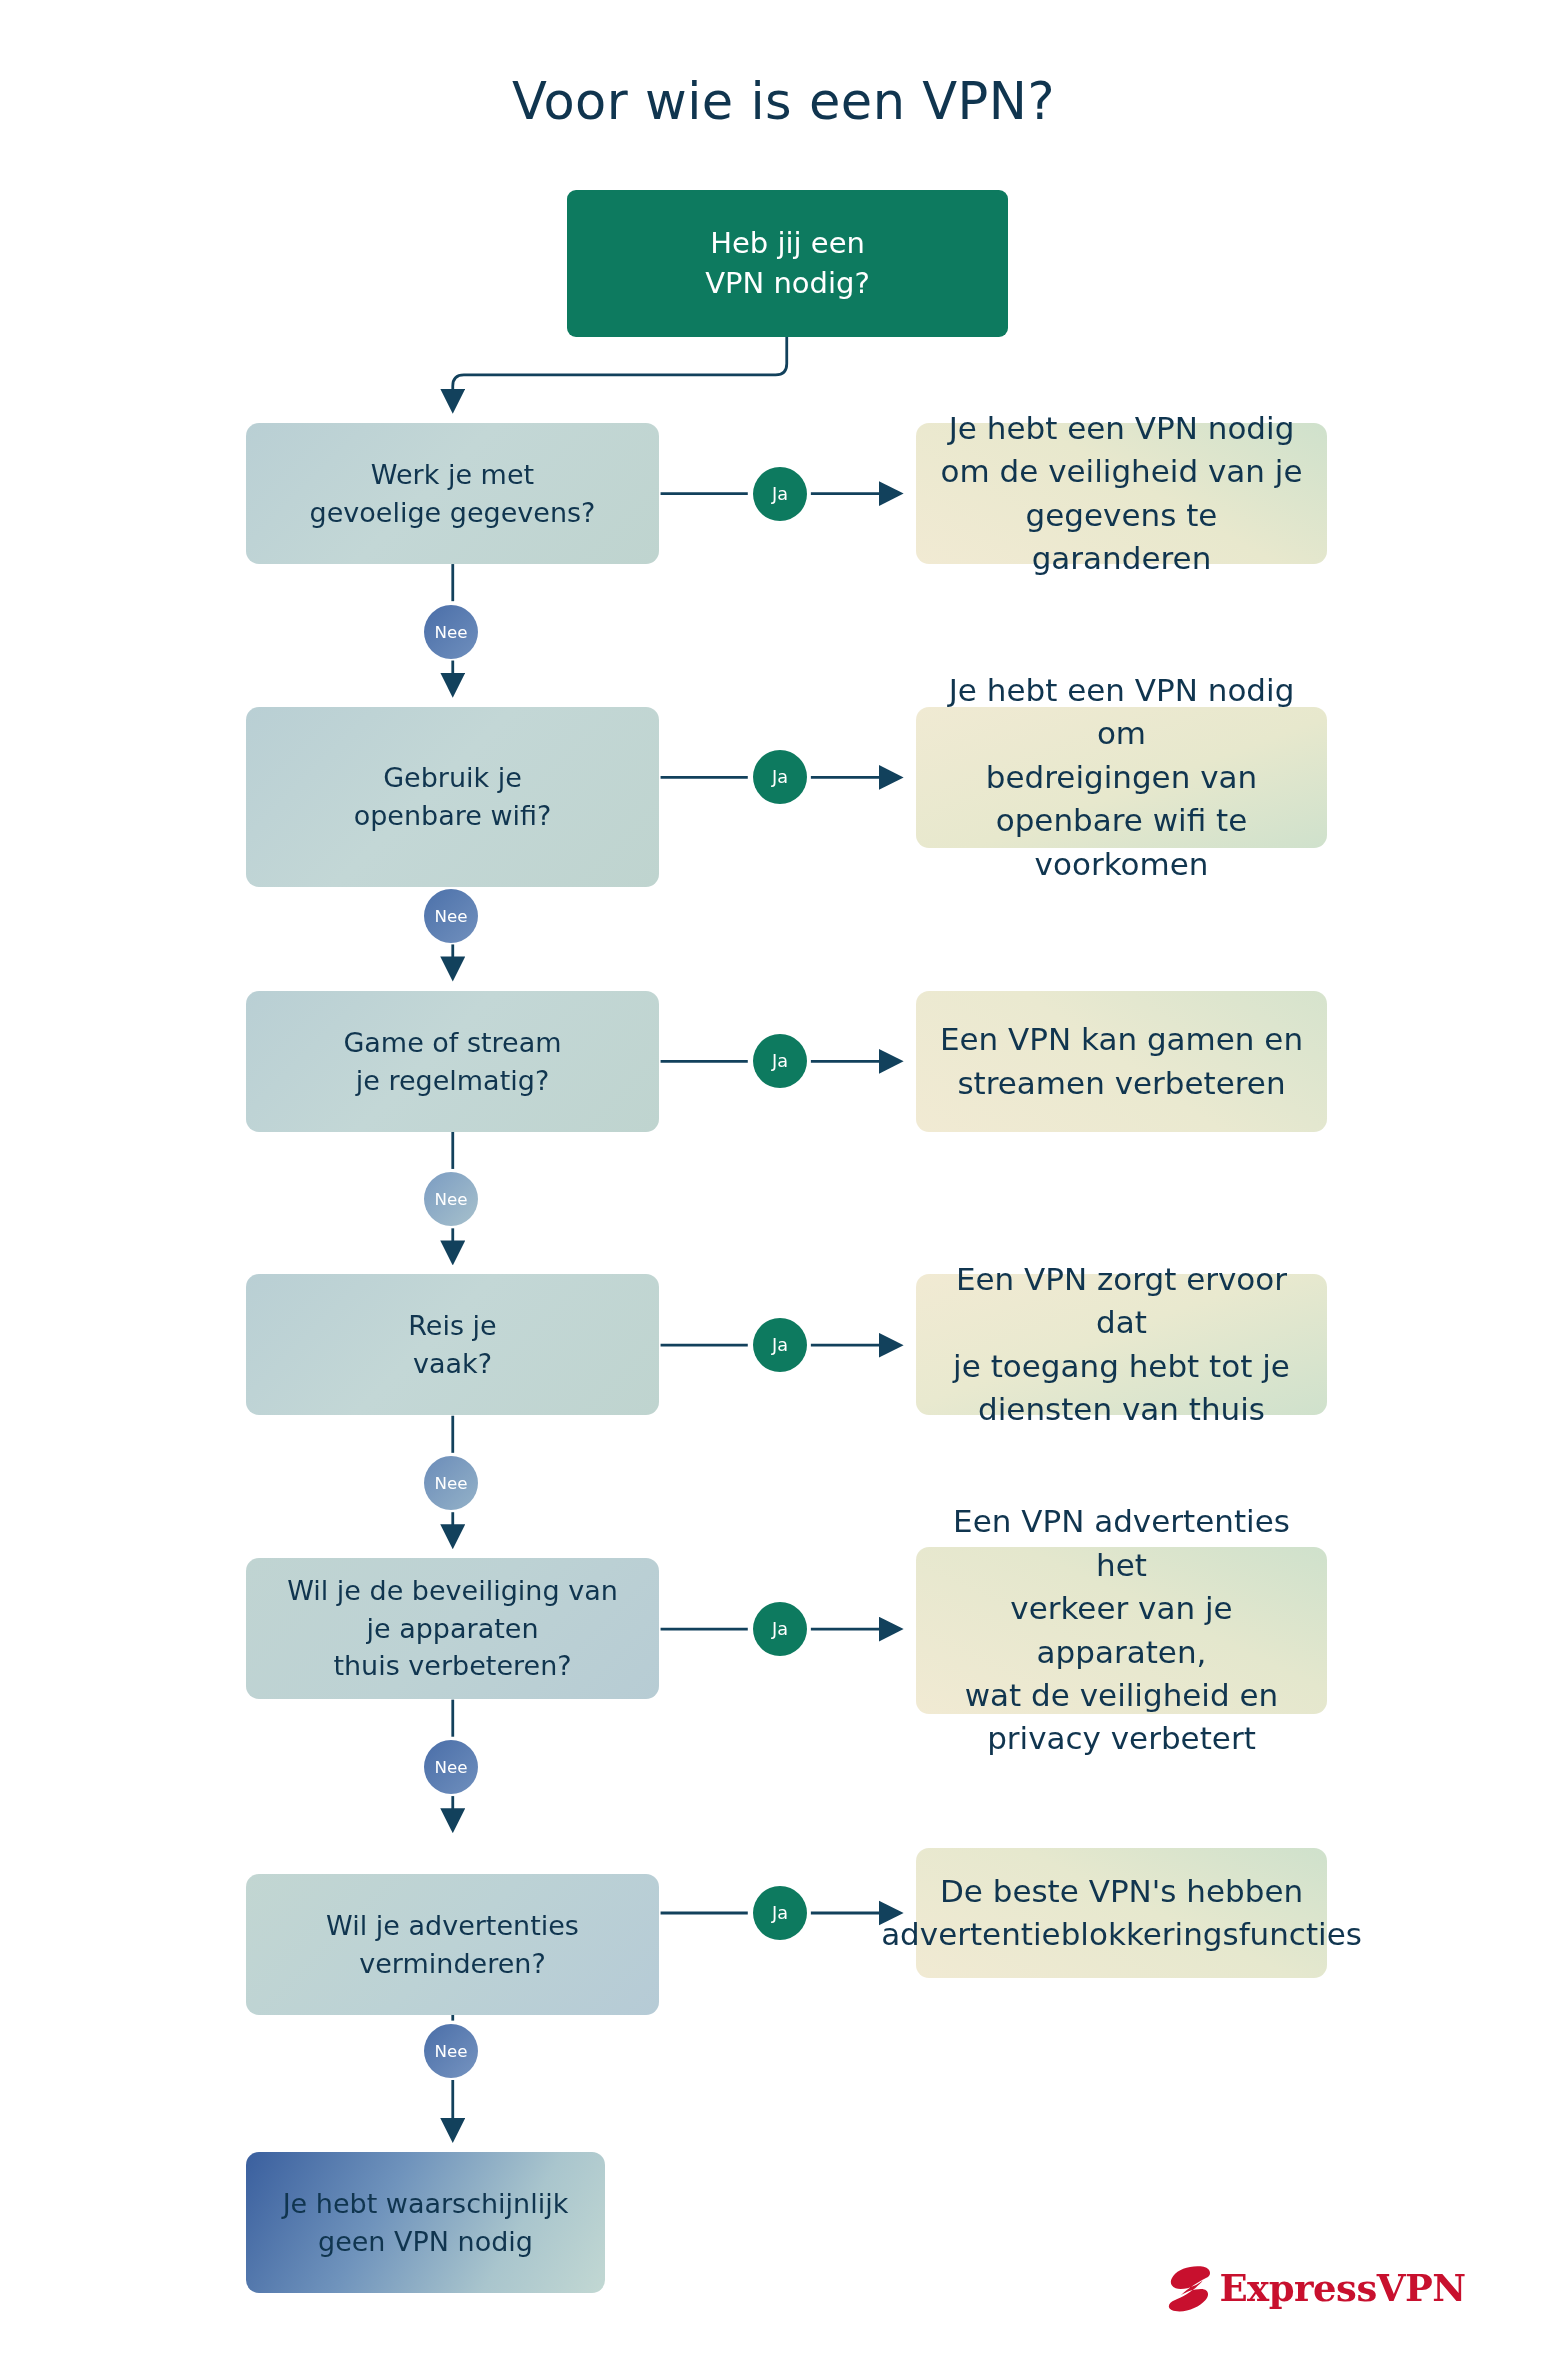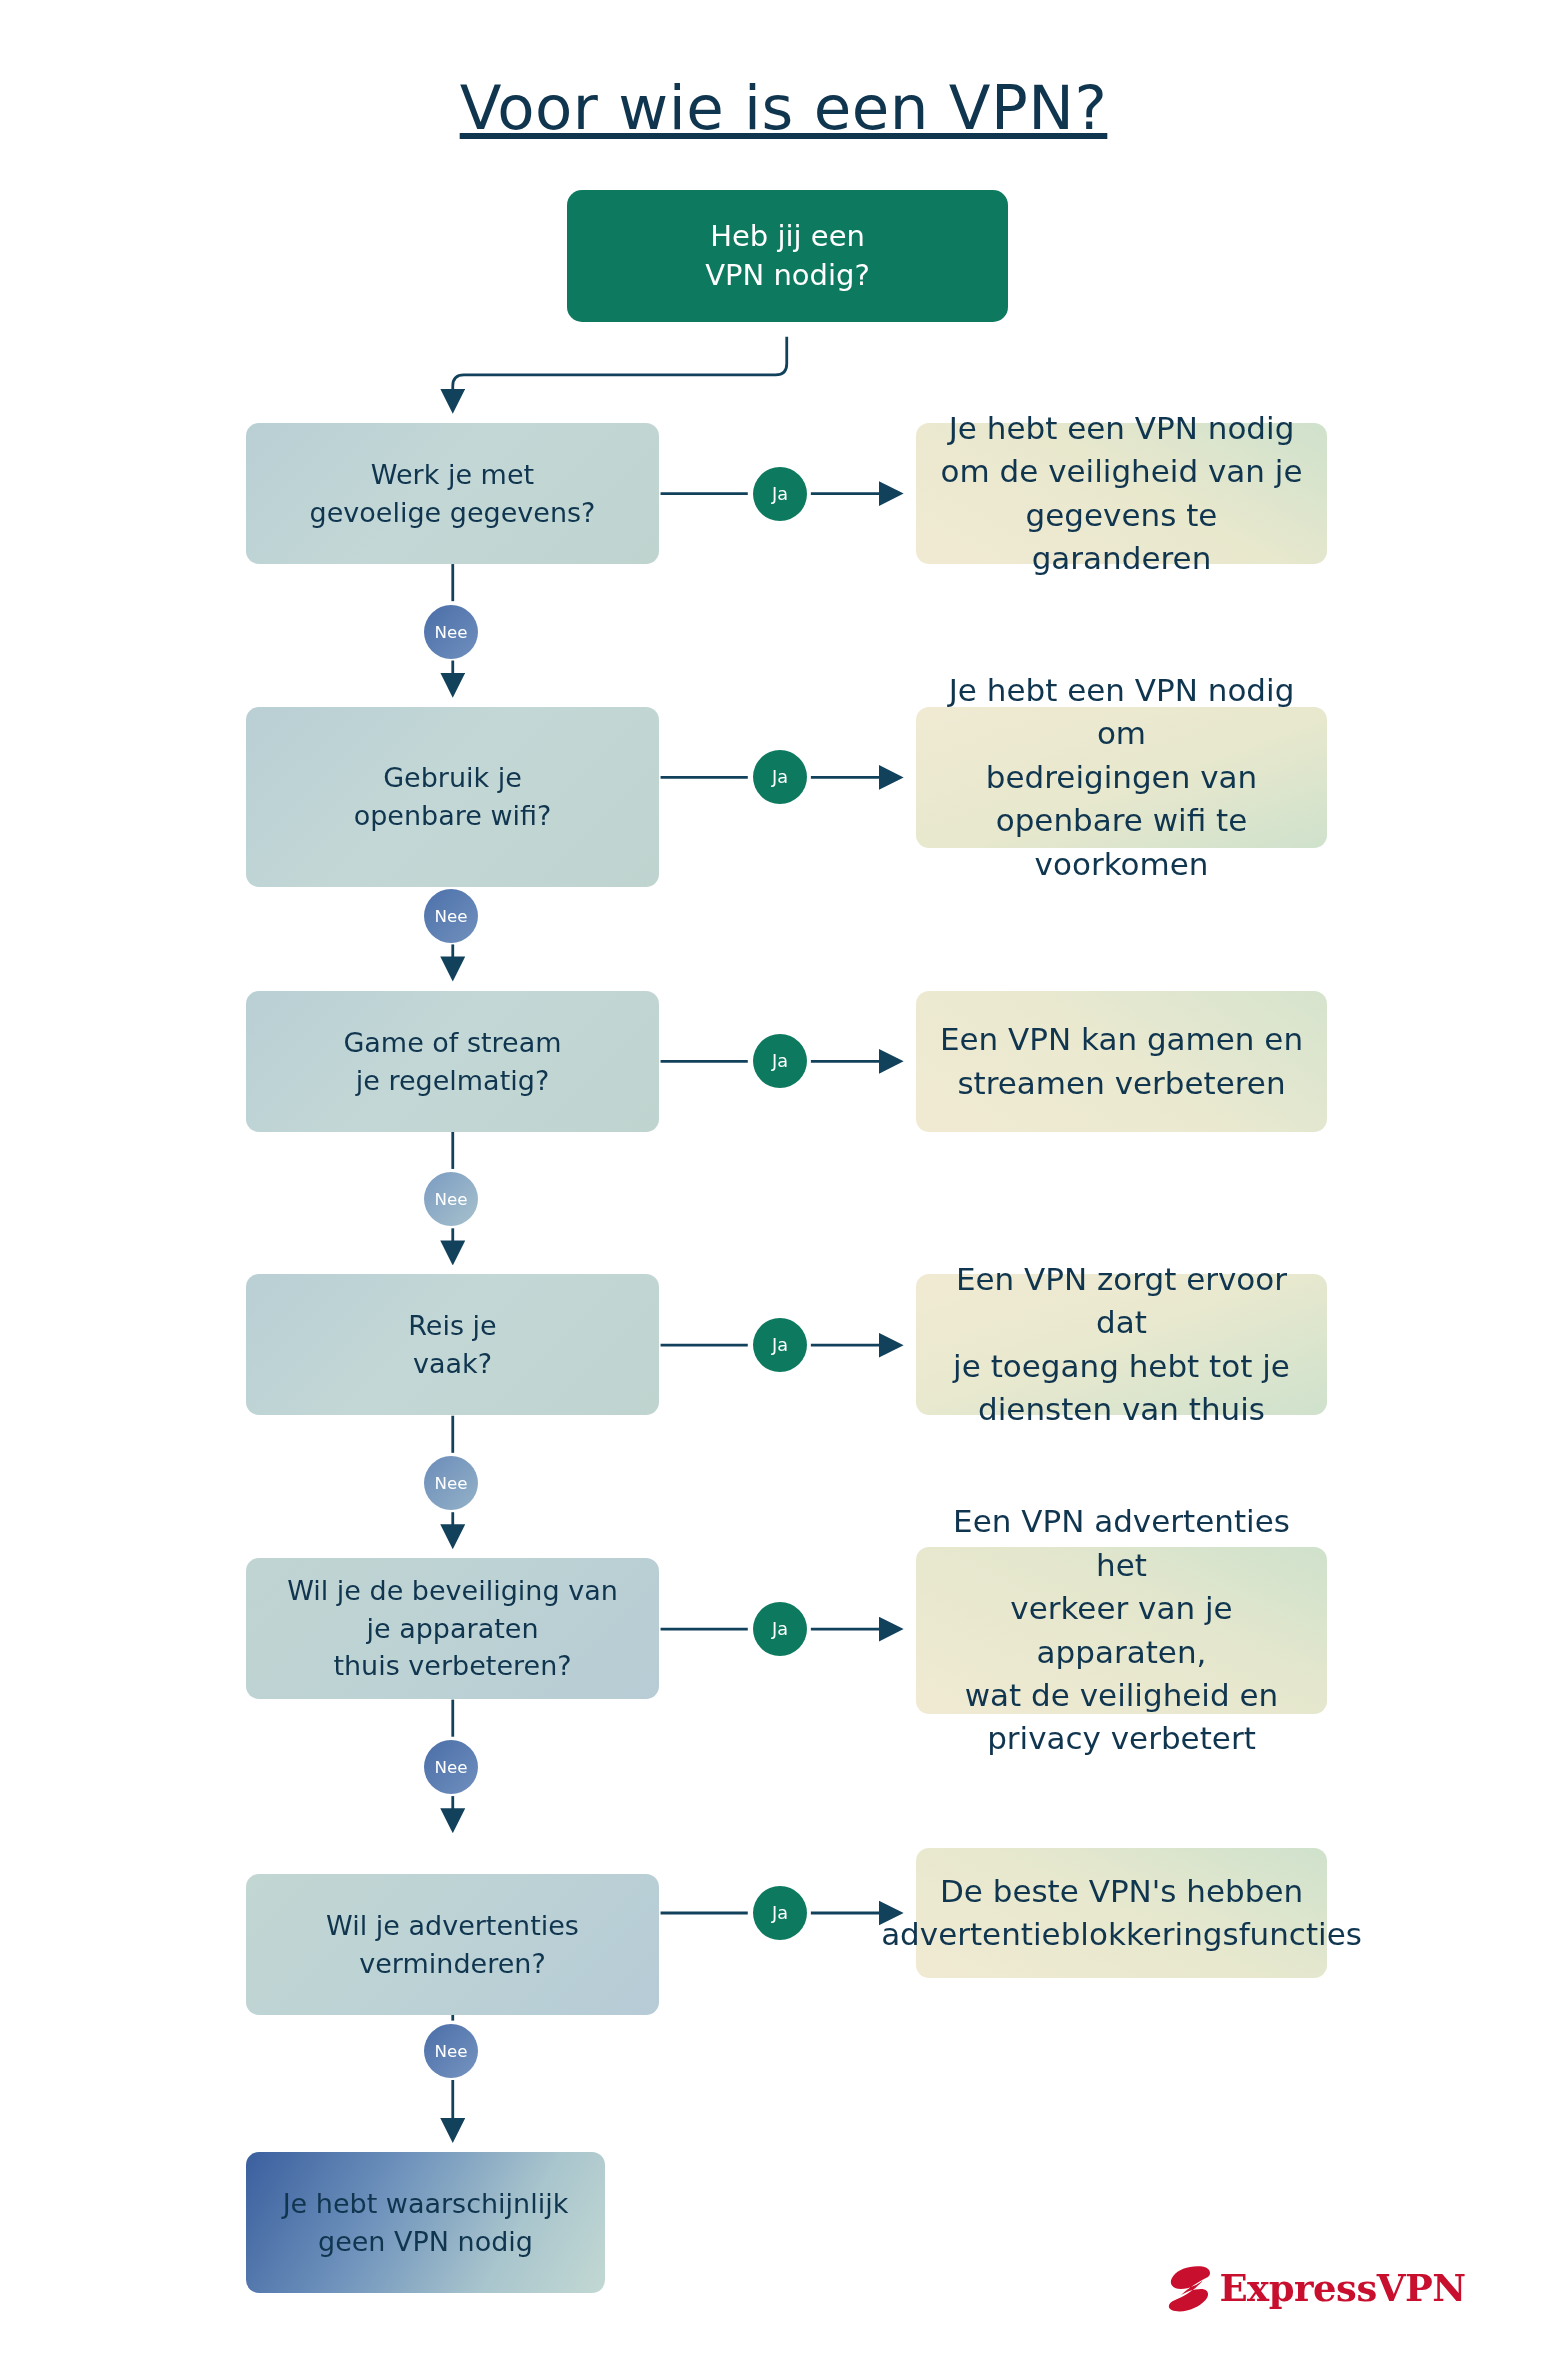--- a/index.html
+++ b/index.html
@@ -15,43 +15,42 @@
     overflow: hidden;
   }
 
   
   .title {
     position: absolute;
     top: 72px;
     left: 0;
     width: 100%;
     text-align: center;
-    font-size: 61px;
+    font-size: 51px;
     color: #10354f;
     letter-spacing: 0.5px;
-    text-decoration: underline;
   }
 
   
   .flow {
     position: absolute;
     top: 0;
     left: 0;
     width: 1567px;
     height: 2375px;
   }
 
   
   .start-node {
     position: absolute;
     left: 567px;
     top: 190px;
     width: 441px;
-    height: 132px;
-    border-radius: 15px;
+    height: 147px;
+    border-radius: 9px;
     background: #0d7a5f;
     color: #ffffff;
     display: flex;
     align-items: center;
     justify-content: center;
     text-align: center;
     font-size: 29px;
     line-height: 1.35;
     box-sizing: border-box;
     padding: 0 18.6px;

